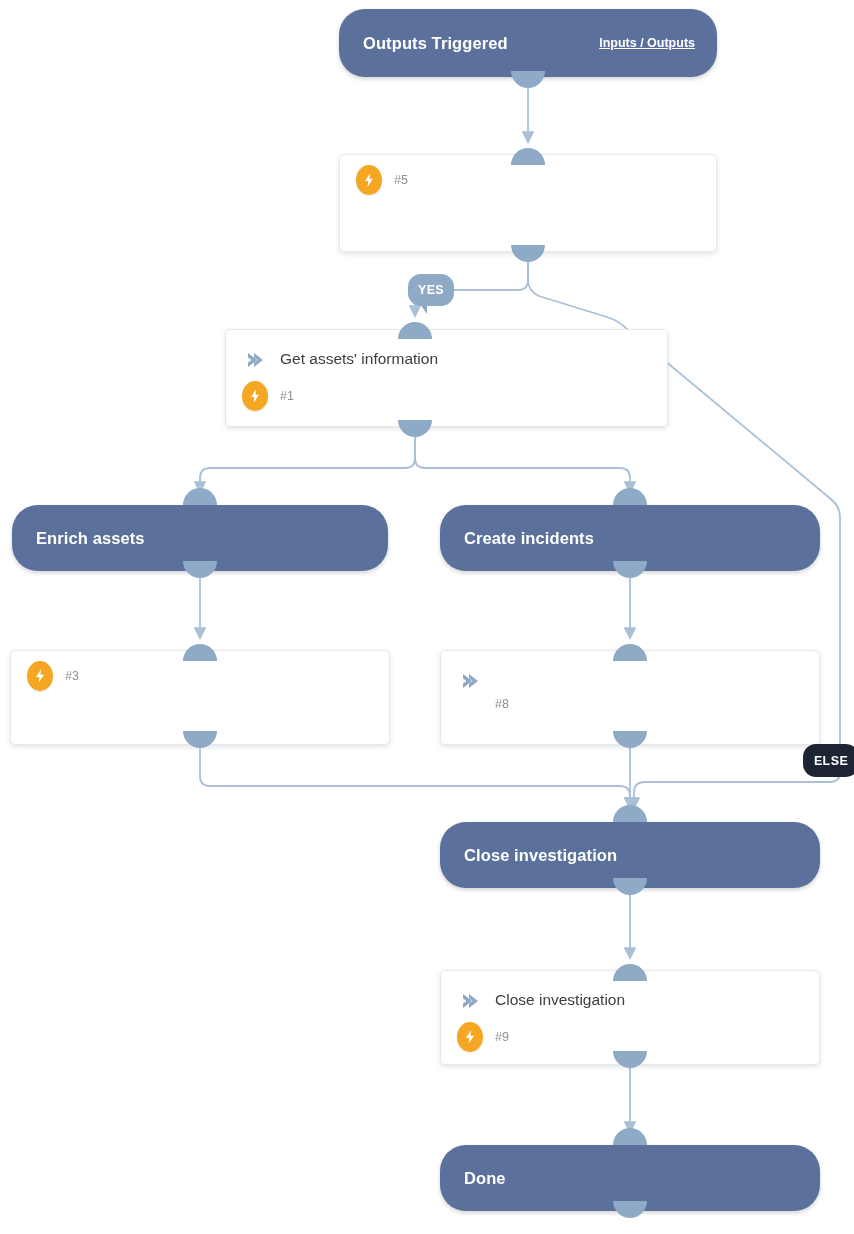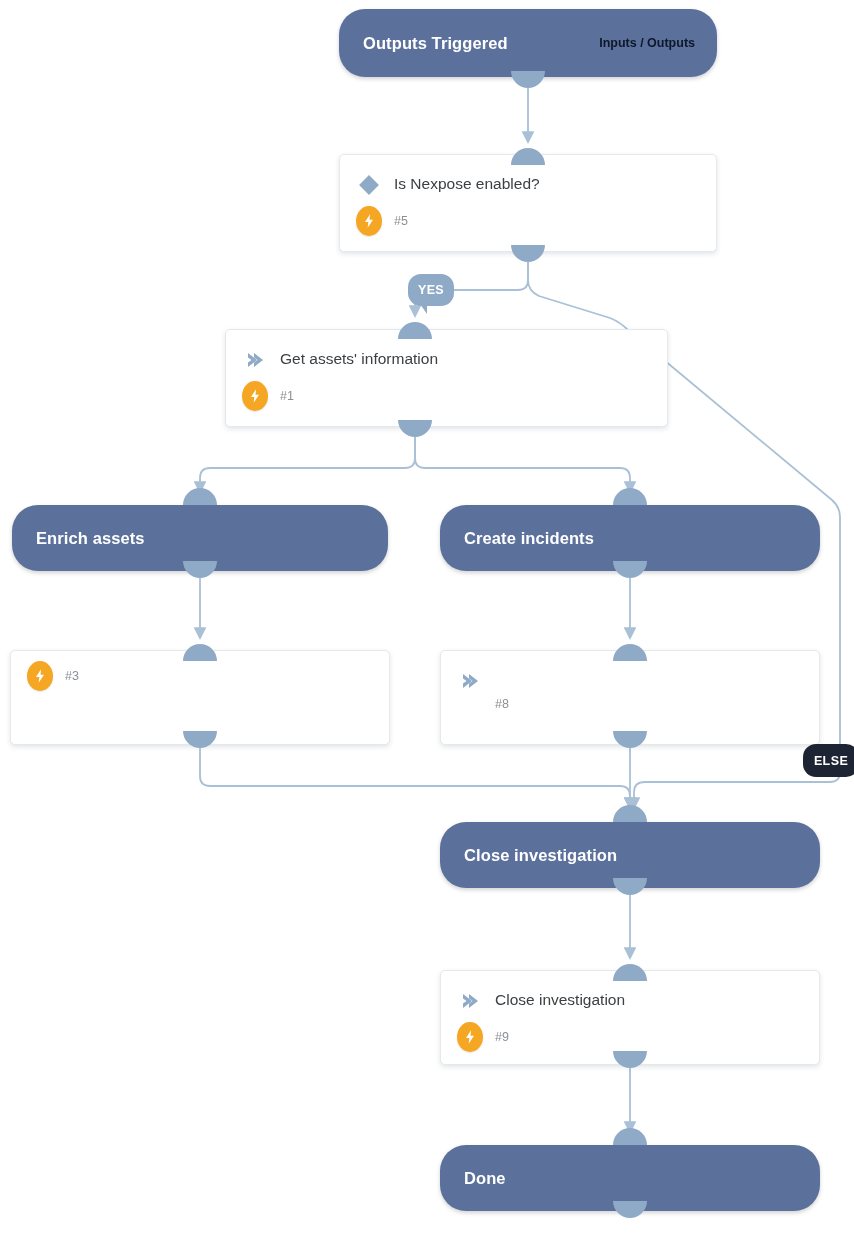--- a/index.html
+++ b/index.html
@@ -39,25 +39,26 @@
     z-index: 3;
   }
   .section-title {
     color: #ffffff;
     font-size: 16.5px;
     font-weight: bold;
     letter-spacing: .1px;
     white-space: nowrap;
   }
   .section-sub {
-    color: #0f172a;
+    color: #ffffff;
     font-size: 12.5px;
     font-weight: bold;
     white-space: nowrap;
     margin-left: auto;
+    text-decoration: underline;
   }
 
   
   .task-node {
     position: absolute;
     background: #ffffff;
     border: 1px solid #e6e8ea;
     border-radius: 5px;
     box-shadow: 0 2px 5px rgba(120,130,145,0.22);
     box-sizing: border-box;
@@ -208,28 +209,20 @@
 
   <div style="position:absolute;left:613px;top:1128px;width:34px;height:17px;background:#8faac6;border-radius:17px 17px 0 0;z-index:4;"></div>
   <div style="position:absolute;left:613px;top:1201px;width:34px;height:17px;background:#8faac6;border-radius:0 0 17px 17px;z-index:4;"></div>
 
   <div class="section-node" style="left:339px;top:9px;width:378px;height:68px;padding:0 22px 0 24px;">
     <span class="section-title">Outputs Triggered</span>
     <span class="section-sub">Inputs / Outputs</span>
   </div>
 
   <div class="task-node" style="left:339px;top:154px;width:378px;height:98px;">
-    <div class="task-head">
-      <span class="task-chevron">
-        <svg width="22" height="22" viewBox="0 0 22 22">
-          <rect x="4" y="4" width="14" height="14" transform="rotate(45 11 11)" fill="#8faac6"></rect>
-        </svg>
-      </span>
-      <span class="task-label">Is Nexpose enabled?</span>
-    </div>
     <div class="task-foot">
       <span class="bolt-slot">
         <span class="bolt">
           <svg width="16" height="16" viewBox="0 0 24 24">
             <path d="M13.5 2 L6 13.5 h5 L10 22 L18 10 h-5.2 z" fill="#ffffff"></path>
           </svg>
         </span>
       </span>
       <span class="task-num">#5</span>
     </div>

